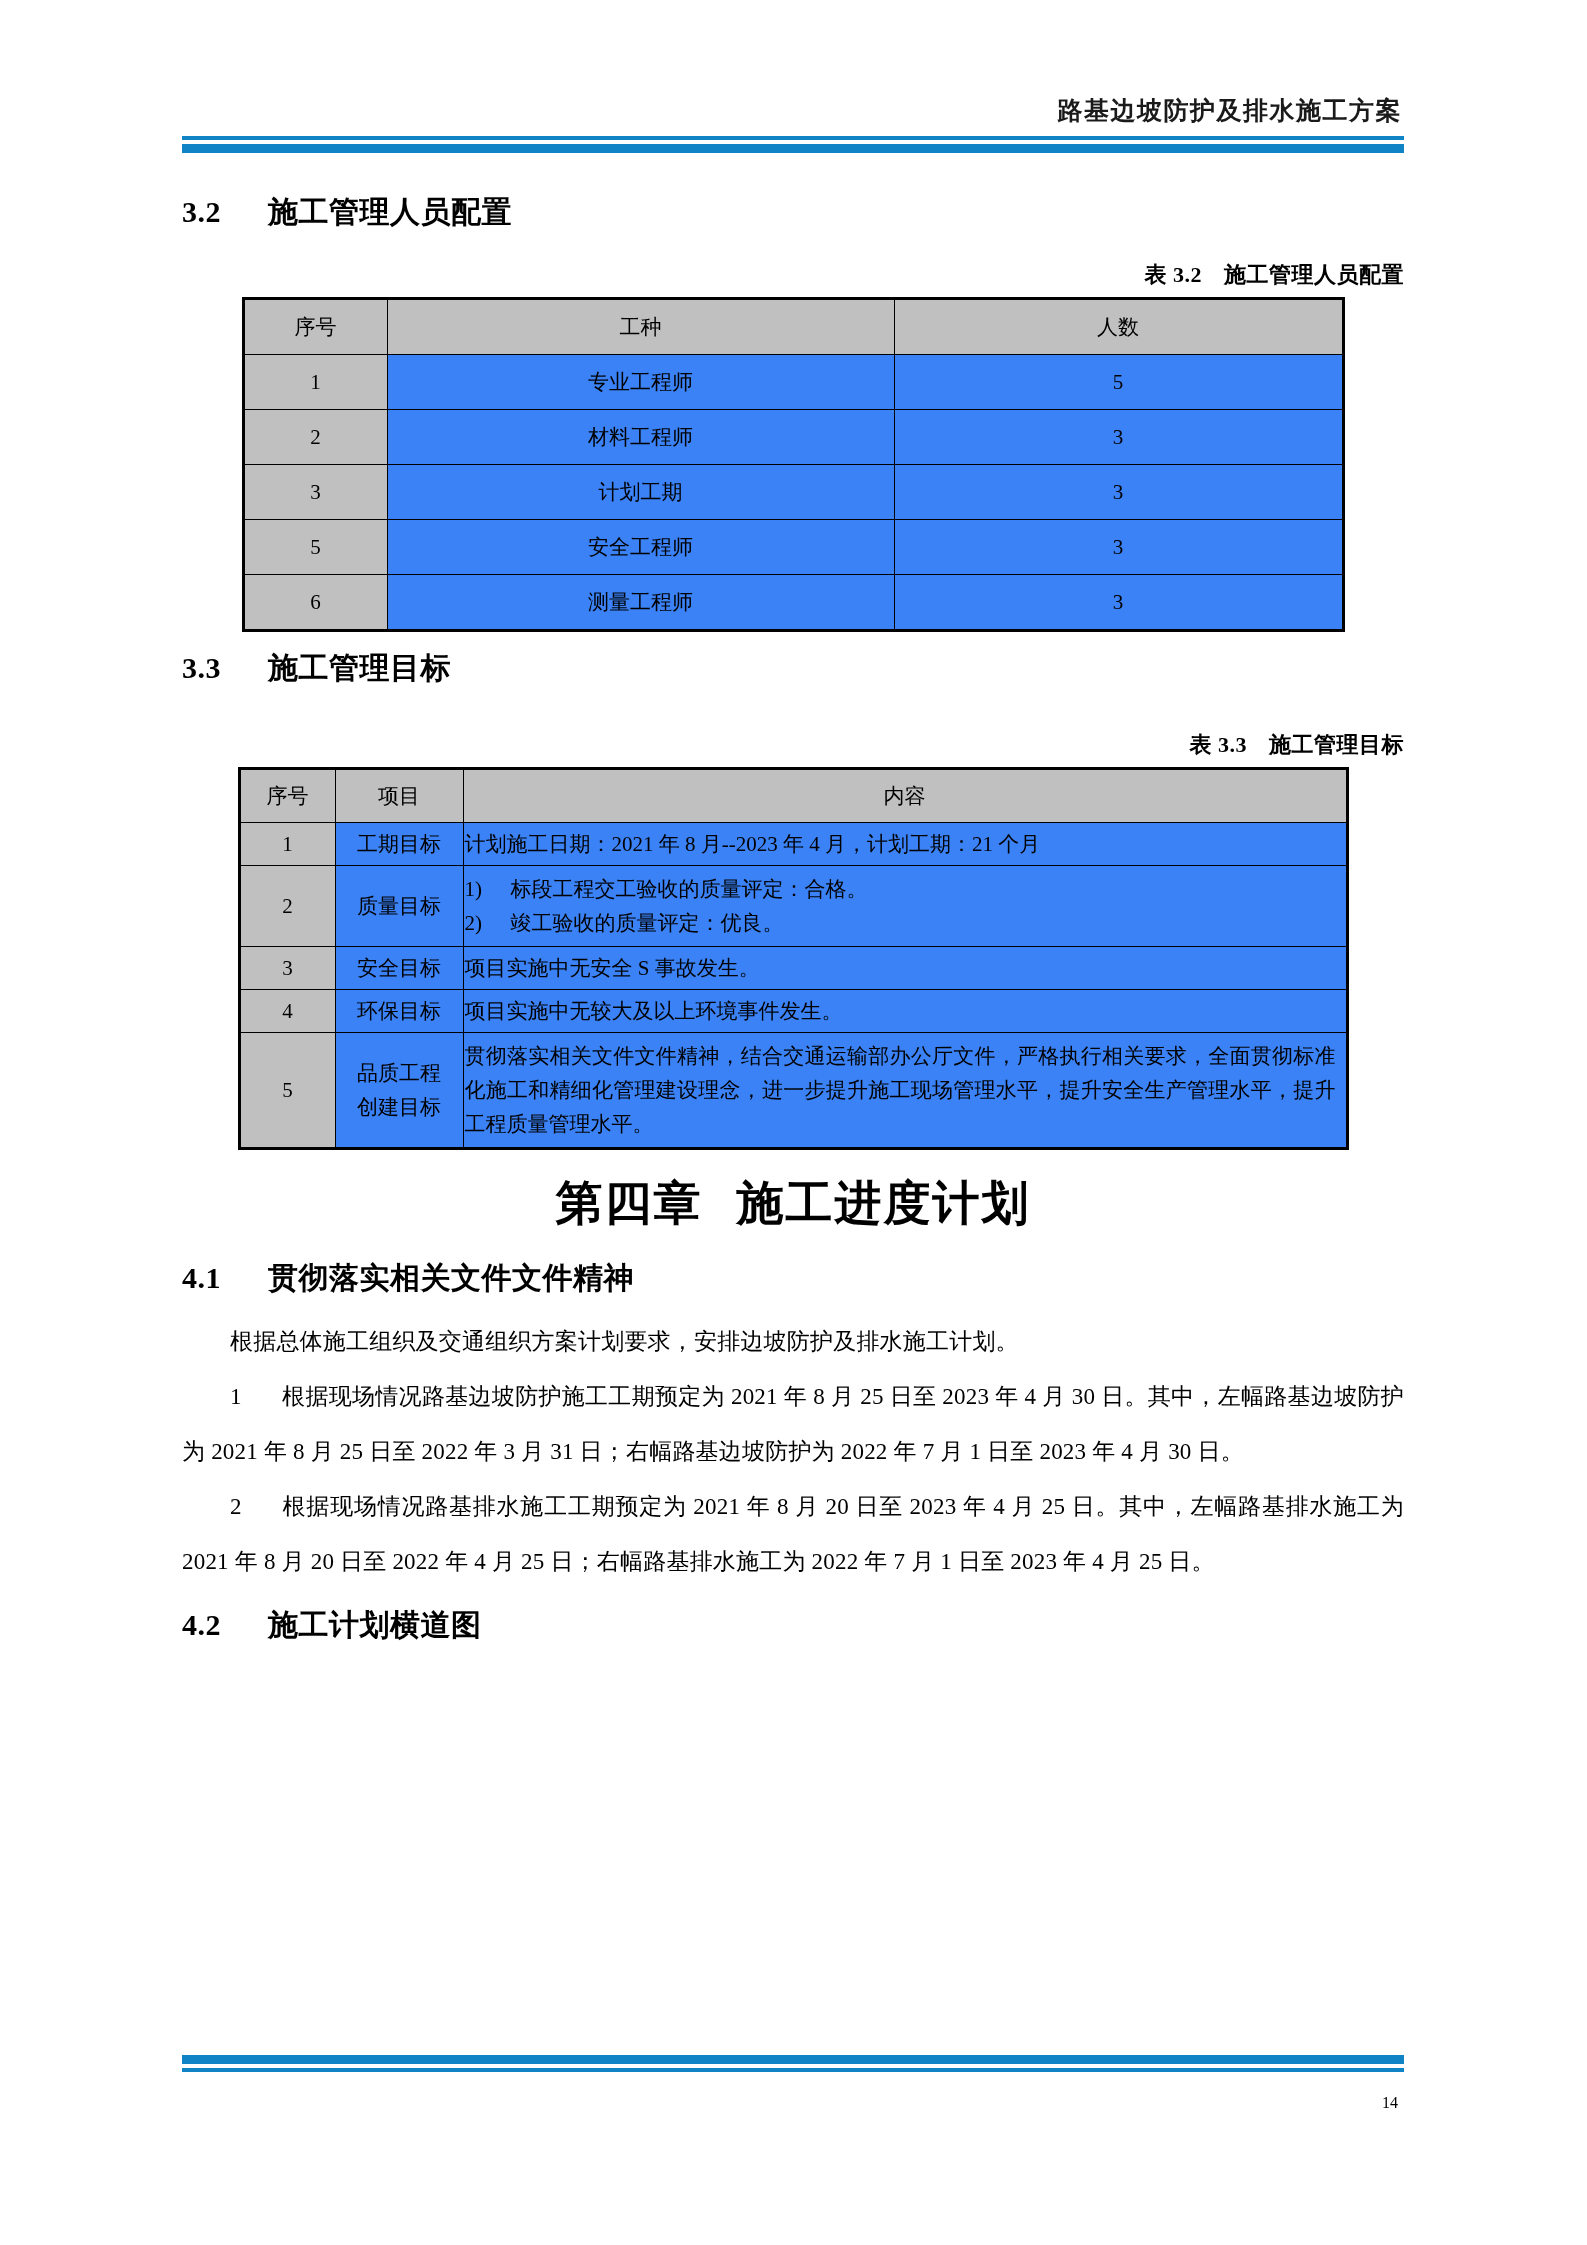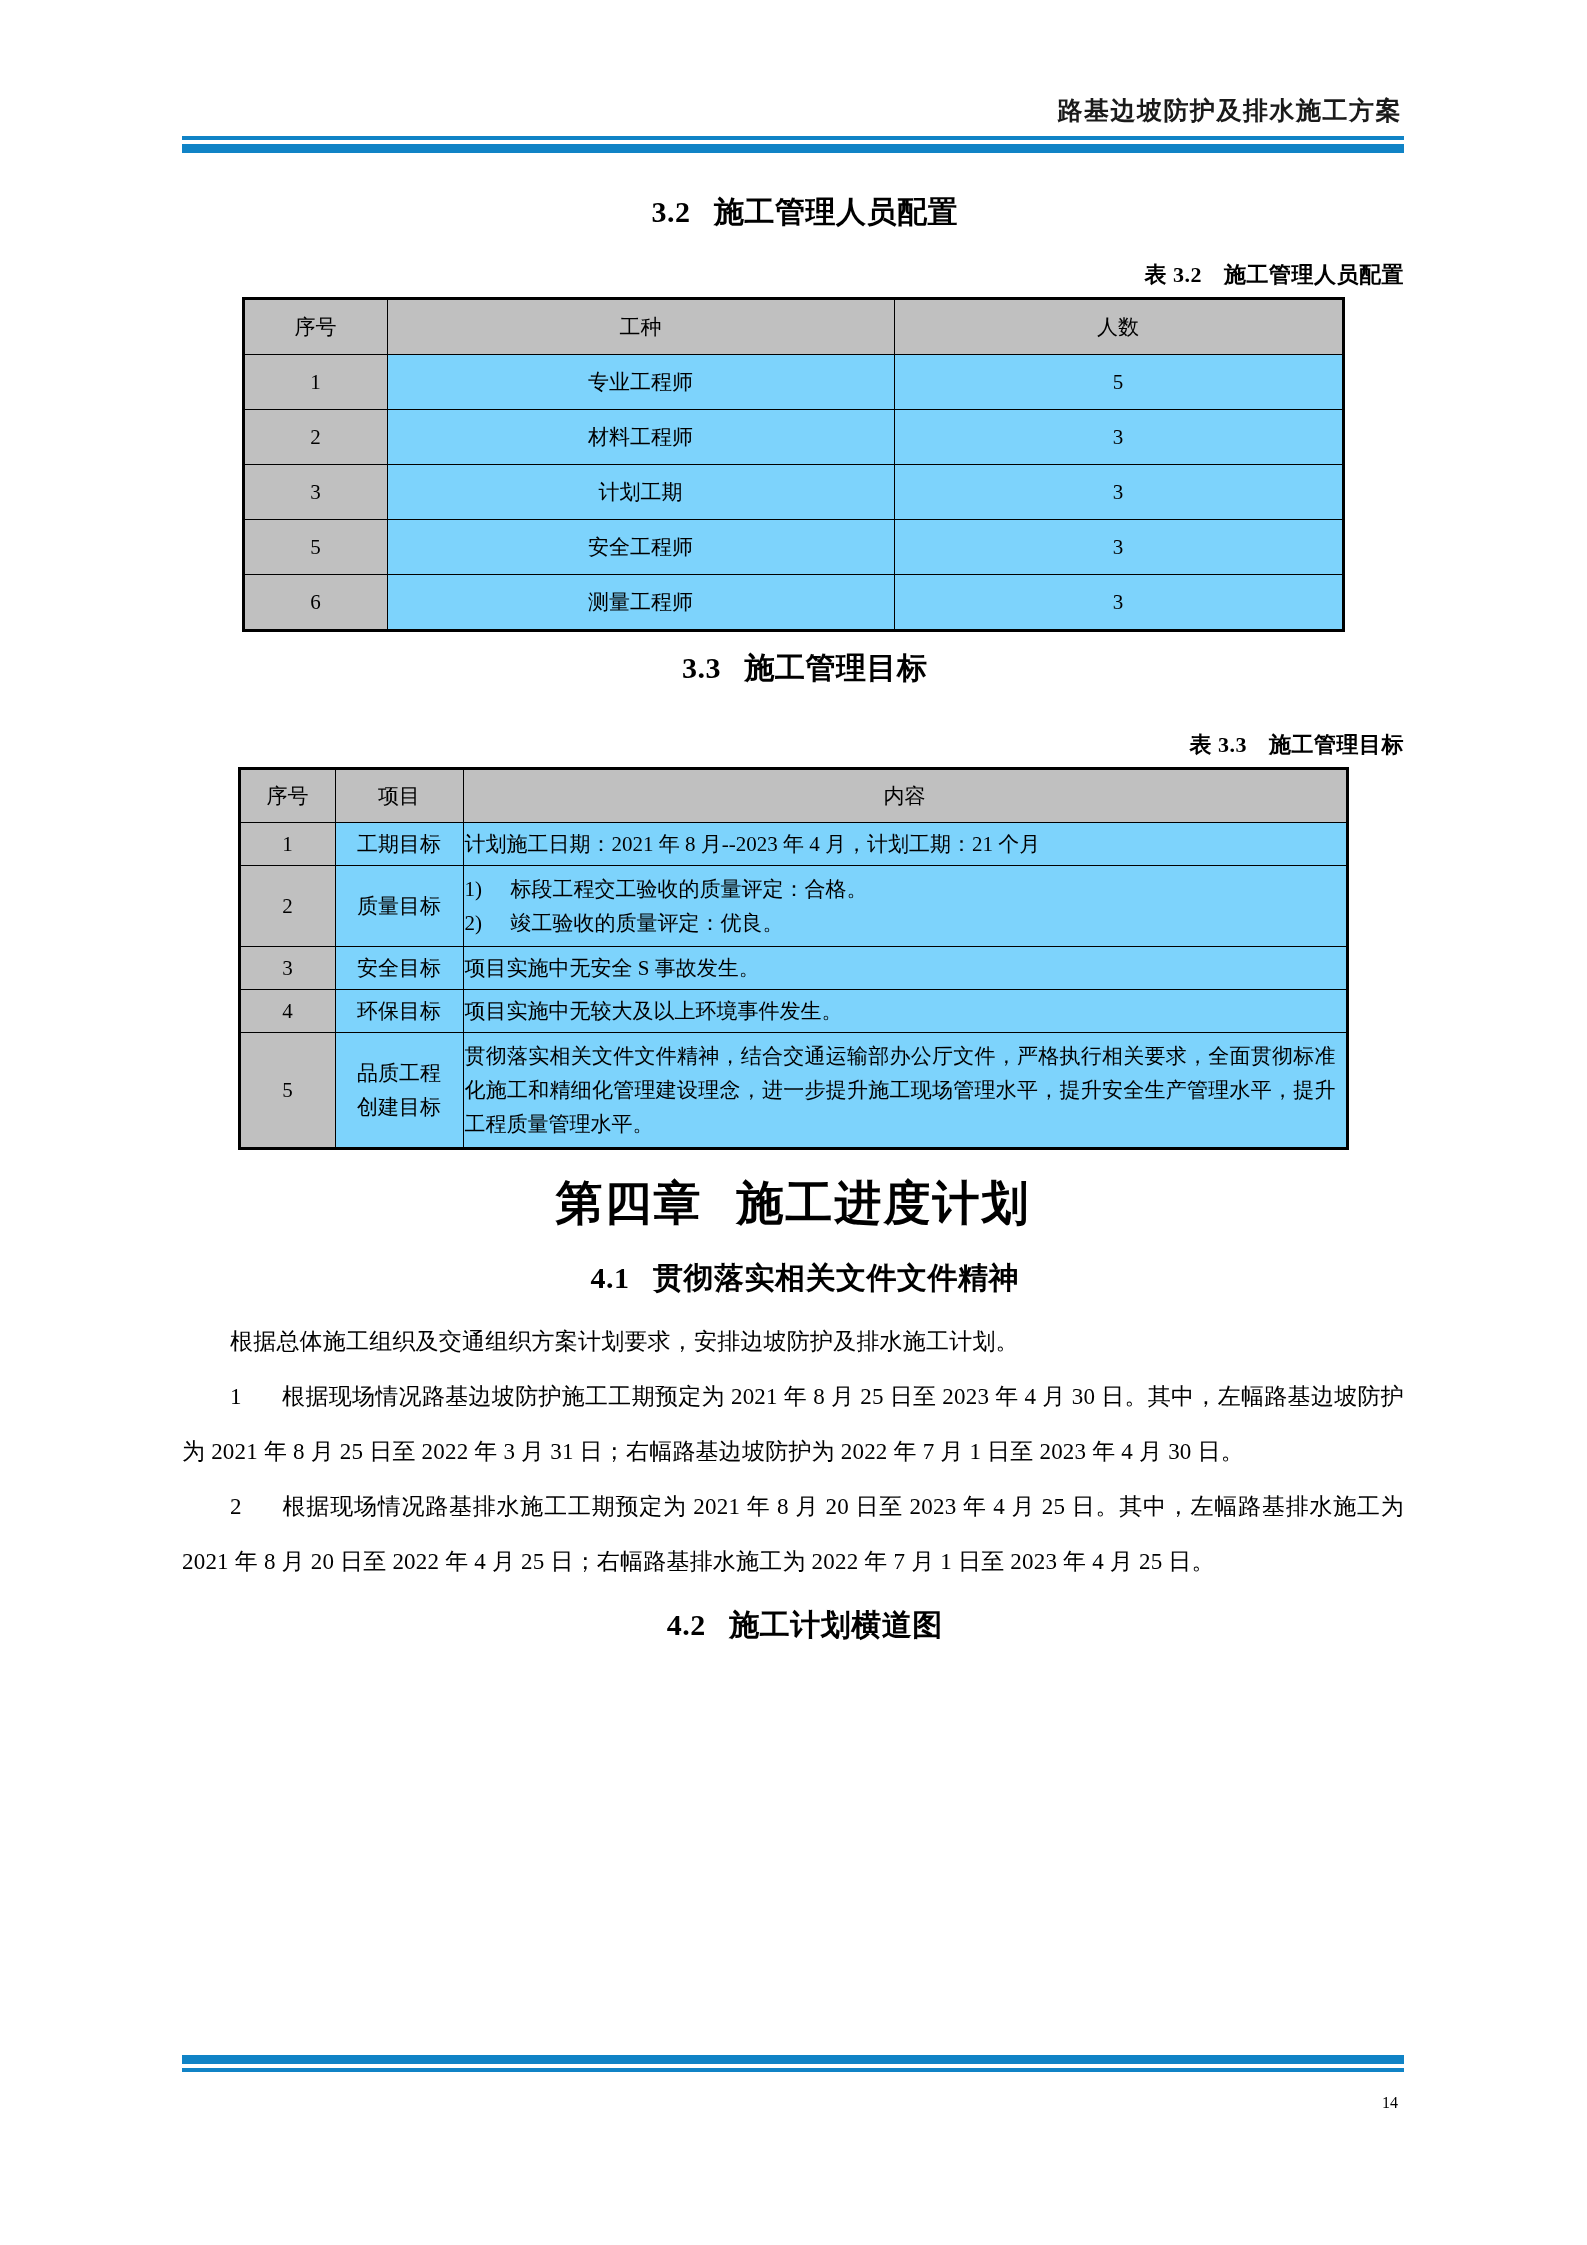--- a/index.html
+++ b/index.html
@@ -62,21 +62,20 @@
   }
 
   h2.sec-heading {
     font-size: 30px;
     font-weight: bold;
     margin: 0;
     padding: 0;
     line-height: 44px;
     letter-spacing: 0.5px;
     font-family: "Liberation Serif", "DejaVu Serif", serif;
-    text-align: center;
   }
   h2.sec-heading .num {
     display: inline-block;
     min-width: 86px;
   }
 
   h1.chapter-heading {
     font-size: 47px;
     font-weight: bold;
     text-align: center;
@@ -119,21 +118,21 @@
   .t-head td {
     background: #c0c0c0;
     text-align: center;
     height: 40px;
   }
   .c-idx {
     background: #c0c0c0;
     text-align: center;
   }
   .c-data {
-    background: #7dd3fc;
+    background: #3b82f6;
   }
   .c-center {
     text-align: center;
   }
   .c-left {
     text-align: left;
     padding-left: 12px;
   }
 
   

